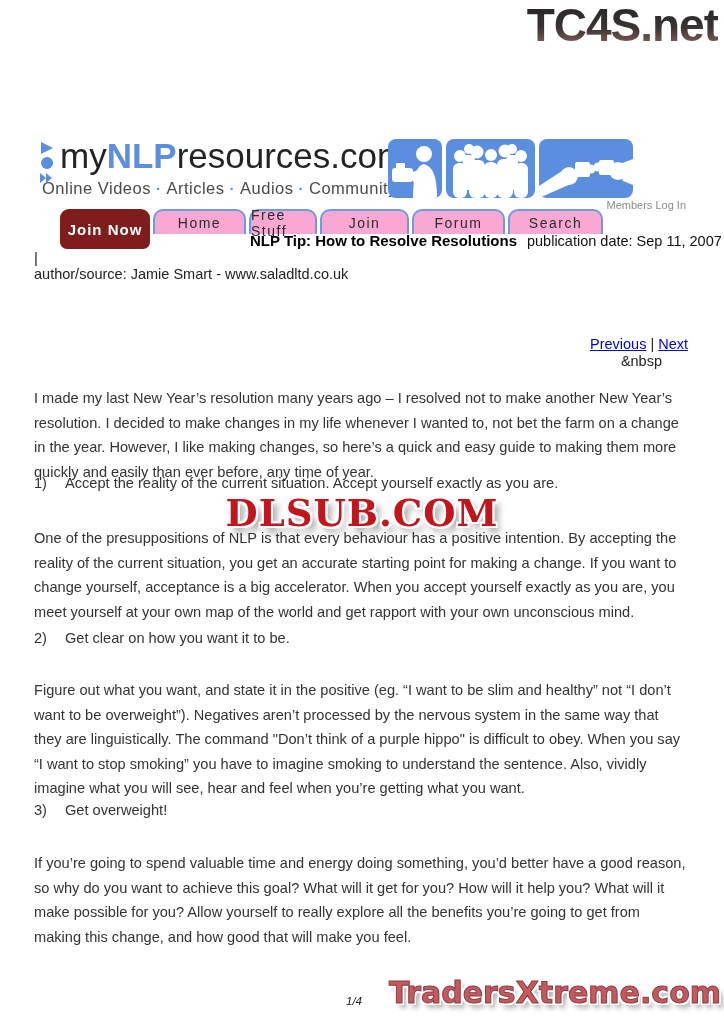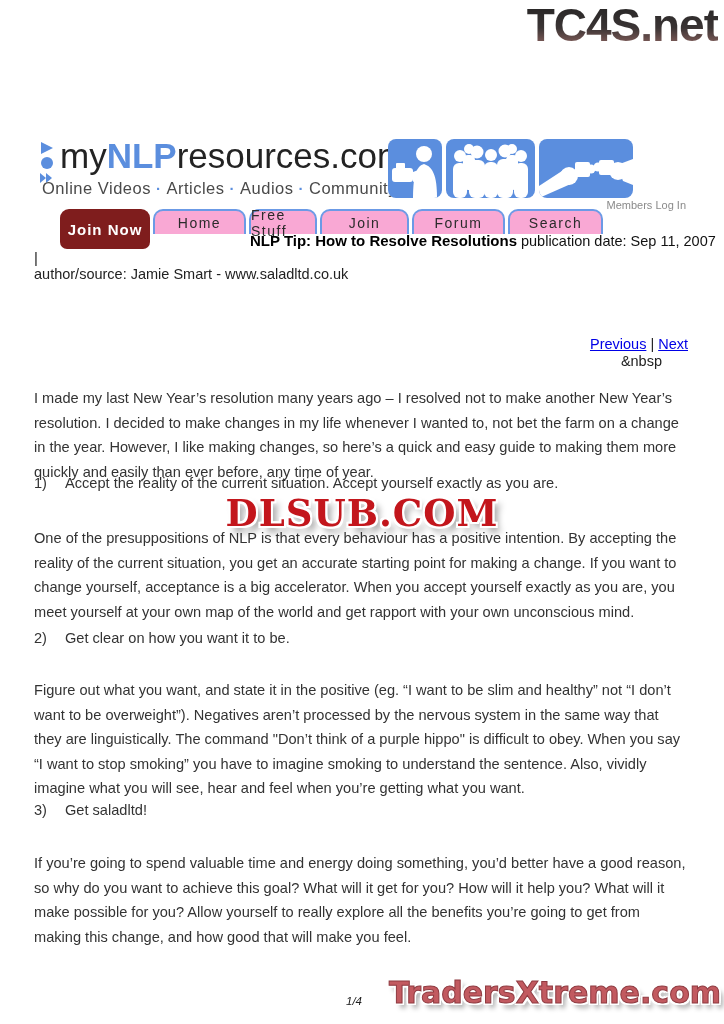--- a/index.html
+++ b/index.html
@@ -94,21 +94,21 @@
   .tab.t-shop { width:89px; }
   .tab.t-forum { width:93px; }
   .tab.t-search { width:95px; }
 
   
   .title-row {
     position:absolute; top:232px; left:250px; white-space:nowrap;
     font-size:15px;
   }
   .title { font-weight:bold; color:#000; }
-  .pubdate { font-weight:normal; color:#111; font-size:14.5px; padding-left:4px; }
+  .pubdate { font-weight:normal; color:#111; font-size:14.5px; padding-left:10px; }
 
   .pipe { position:absolute; top:249px; left:34px; font-size:15px; color:#222; }
   .author { position:absolute; top:266px; left:34px; font-size:14.5px; color:#222; }
 
   .pager { position:absolute; top:336px; right:36px; font-size:14.5px; color:#222; }
   .pager a { color:#0000e6; text-decoration:underline; cursor:pointer; }
   .pager .pdiv { padding:0 4px; }
   .nbsp { position:absolute; top:353px; right:62px; font-size:14.5px; color:#222; }
 
   
@@ -236,21 +236,21 @@
   <div class="para p-b1">One of the presuppositions of NLP is that every behaviour has a positive intention. By accepting the reality of the current situation, you get an accurate starting point for making a change. If you want to change yourself, acceptance is a big accelerator. When you accept yourself exactly as you are, you meet yourself at your own map of the world and get rapport with your own unconscious mind.</div>
 
   <div class="item i2">
     <span class="num">2)</span>
       <span class="itxt">Get clear on how you want it to be.</span>
   </div>
   <div class="para p-b2">Figure out what you want, and state it in the positive (eg. “I want to be slim and healthy” not “I don’t want to be overweight”). Negatives aren’t processed by the nervous system in the same way that they are linguistically. The command "Don’t think of a purple hippo" is difficult to obey. When you say “I want to stop smoking” you have to imagine smoking to understand the sentence. Also, vividly imagine what you will see, hear and feel when you’re getting what you want.</div>
 
   <div class="item i3">
     <span class="num">3)</span>
-      <span class="itxt">Get saladltd!</span>
+      <span class="itxt">Get overweight!</span>
   </div>
   <div class="para p-b3">If you’re going to spend valuable time and energy doing something, you’d better have a good reason, so why do you want to achieve this goal? What will it get for you? How will it help you? What will it make possible for you? Allow yourself to really explore all the benefits you’re going to get from making this change, and how good that will make you feel.</div>
 
   <div class="wm-mid">DLSUB.COM</div>
 
   <div class="pageno">1/4</div>
   <div class="wm-bottom">TradersXtreme.com</div>
 
 </div>
 

